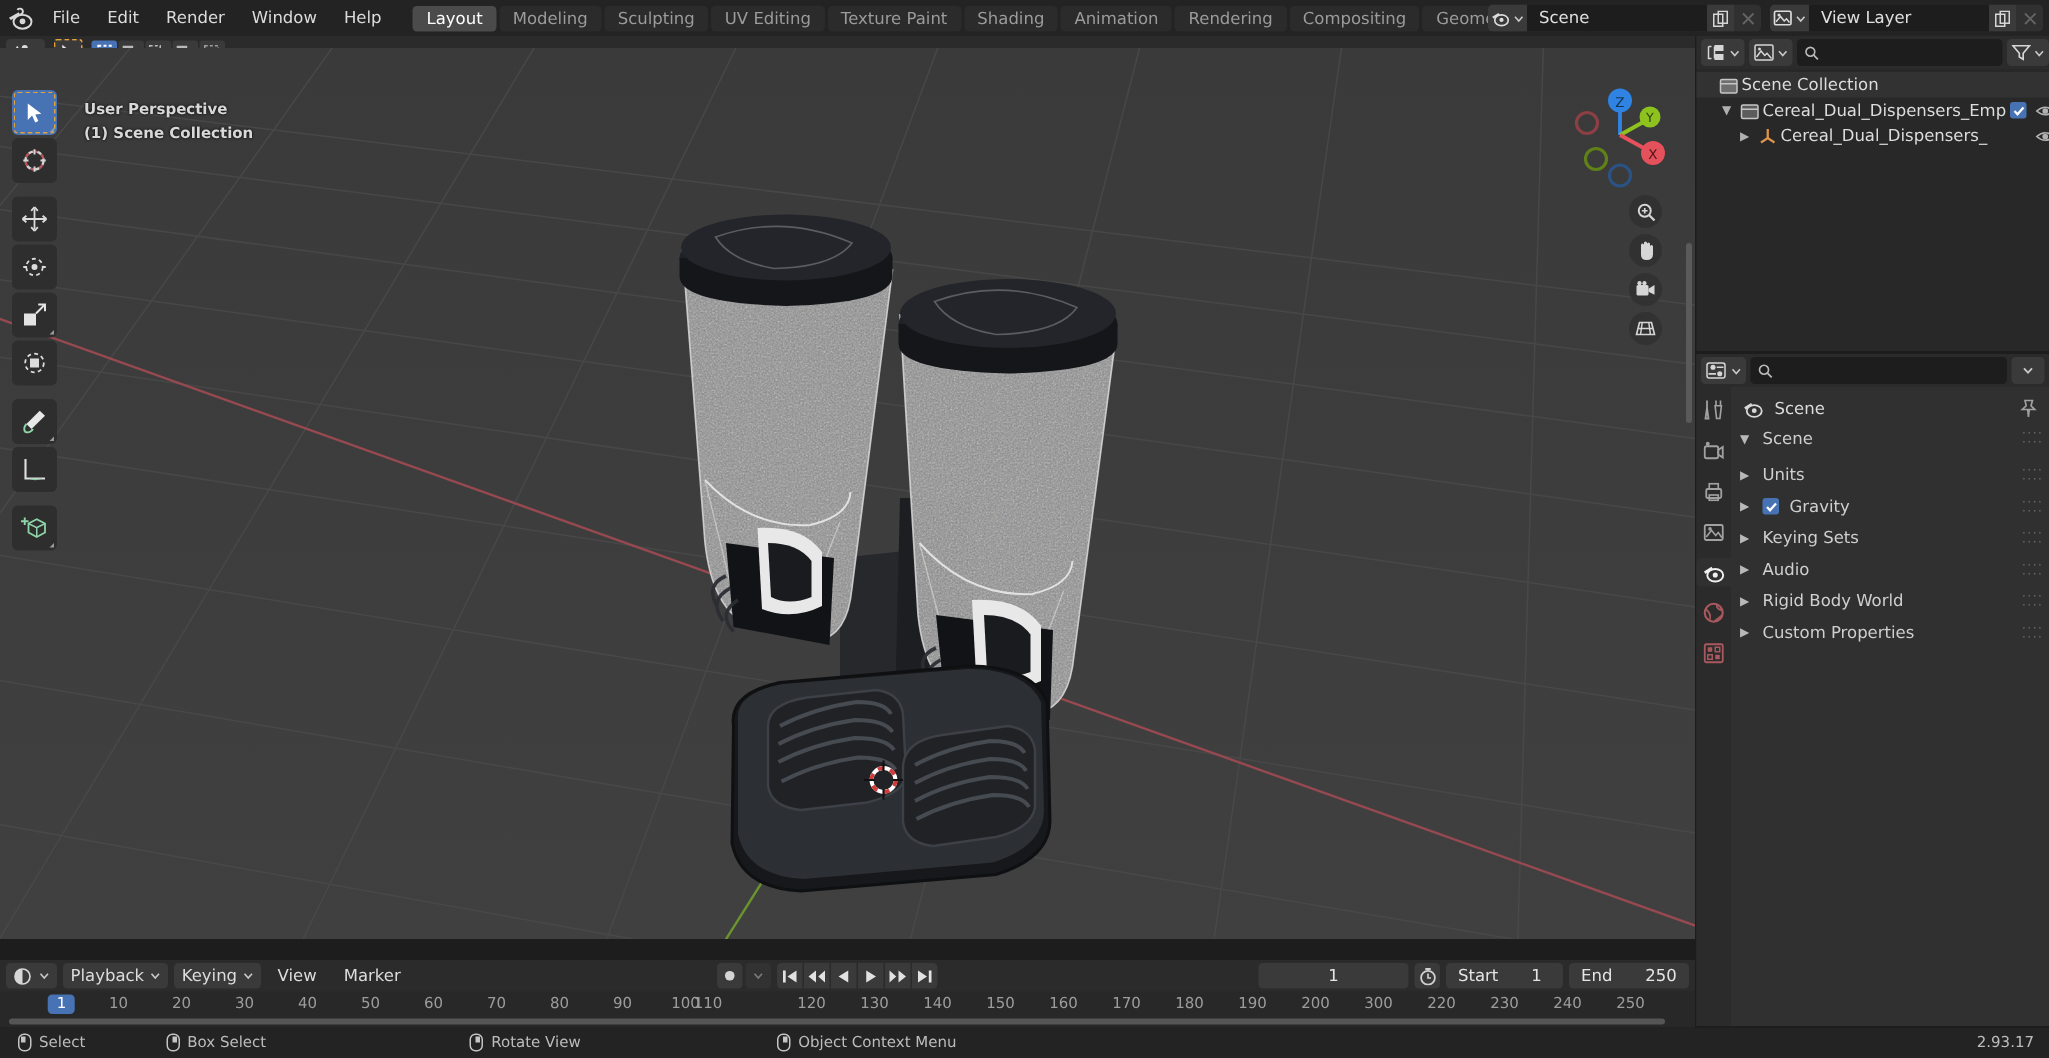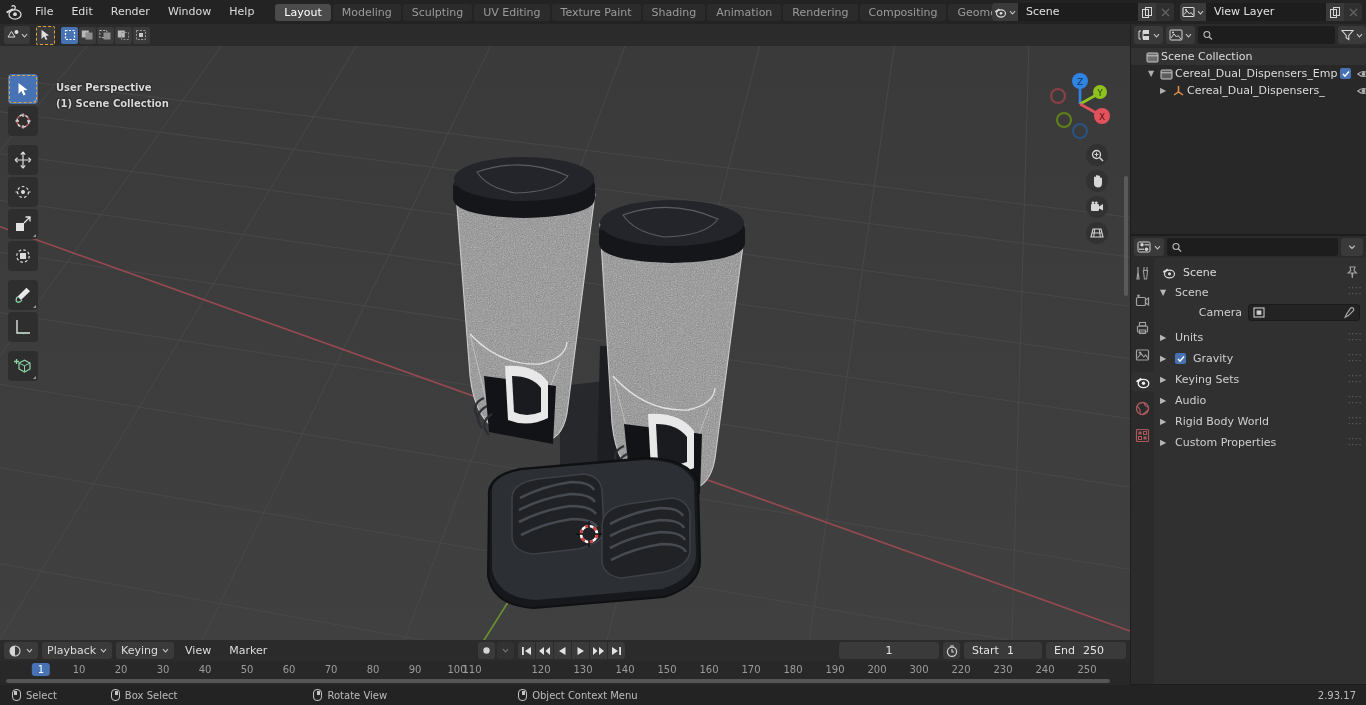--- a/index.html
+++ b/index.html
@@ -40,21 +40,21 @@
   .sel-mode.active { background:#4772b3; }
   .tool-head { width:26px; height:18px; background:#3a3a3a; border-radius:3px; display:flex;
      align-items:center; justify-content:center; margin-left:4px;}
   .cursor-head { width:19px; height:19px; border:1px dashed #e2a33a; border-radius:2px; margin-left:6px;
      display:flex; align-items:center; justify-content:center; background:#3a3a3a;}
 
   .options-btn { position:absolute; right:6px; top:27px; height:17px; line-height:17px; background:#3a3a3a;
      border-radius:3px; padding:0 7px; font-size:11px; color:#dcdcdc; display:flex; align-items:center; gap:5px;}
 
   
-  .viewport { position:absolute; left:0; top:46px; width:1130px; height:594px; overflow:hidden;
+  .viewport { position:absolute; left:0; top:32px; width:1130px; height:594px; overflow:hidden;
      background:#3d3d3d; }
   .vp-overlay-text { position:absolute; left:56px; top:34px; font-size:10px; color:#d8d8d8;
      text-shadow:0 0 2px #000; line-height:16px; }
   .vp-overlay-text .b { font-weight:bold; }
 
   
   .toolbar { position:absolute; left:8px; top:28px; width:30px; display:flex; flex-direction:column; gap:2px;}
   .tool { width:30px; height:30px; background:#2e2e2e; border-radius:4px; display:flex; align-items:center;
      justify-content:center; position:relative;}
   .tool.sel { background:#4772b3; outline:1px dashed #e2a33a; outline-offset:-2px; }
@@ -114,21 +114,21 @@
   .tl-header { height:21px; background:#2b2b2b; display:flex; align-items:center; padding:0 4px; gap:4px; position:relative;}
   .tl-dd { height:17px; background:#3a3a3a; border-radius:3px; display:flex; align-items:center;
      padding:0 5px; gap:4px; font-size:11px; color:#dcdcdc;}
   .tl-txt { height:17px; line-height:17px; padding:0 7px; font-size:11px; color:#dcdcdc;}
   .pbtn { width:17px; height:17px; background:#3a3a3a; display:flex; align-items:center; justify-content:center;}
   .pbtn.first { border-radius:3px 0 0 3px;} .pbtn.last { border-radius:0 3px 3px 0;}
   .tl-right { position:absolute; right:4px; display:flex; align-items:center; gap:4px;}
   .num-field { height:17px; background:#3a3a3a; border-radius:3px; display:flex; align-items:center;
      justify-content:center; font-size:11px; color:#e4e4e4;}
   .se-field { height:17px; background:#3a3a3a; border-radius:3px; display:flex; align-items:center;
-     padding:0 8px; gap:8px; font-size:11px; color:#e4e4e4;}
+     padding:0 8px; gap:22px; font-size:11px; color:#e4e4e4;}
   .tl-ruler { position:relative; height:20px; }
   .tick { position:absolute; top:3px; font-size:10px; color:#9c9c9c; transform:translateX(-50%);}
   .playhead { position:absolute; top:2px; transform:translateX(-50%); background:#4772b3; color:#fff;
      border-radius:3px; font-size:10px; padding:1px 6px; }
   .tl-scrollbar { position:absolute; left:6px; right:20px; bottom:2px; height:4px; background:#555; border-radius:2px;}
 
   
   .statusbar { position:absolute; left:0; bottom:0; width:1366px; height:20px; background:#232323;
      display:flex; align-items:center; font-size:10px; color:#bcbcbc;}
   .sb-item { display:flex; align-items:center; gap:5px; margin-right:26px;}
@@ -879,35 +879,20 @@
             </svg>
         </span>
       </div>
 
       <div class="panel-hdr">
         <span class="tri">▼</span>
         <span>Scene</span>
         <span class="grip">····<br>····</span>
       </div>
 
-      <div class="prow">
-        <span class="lab">Camera</span>
-        <span class="pfield">
-          <svg width="12" height="11" viewBox="0 0 12 11">
-              <rect x="1" y="1" width="10" height="9" fill="none" stroke="#cccccc" stroke-width="1.1"></rect>
-              <rect x="3.6" y="3.4" width="4.8" height="4.4" fill="#cccccc"></rect>
-            </svg>
-          <span></span>
-          <span class="eyed">
-            <svg width="12" height="12" viewBox="0 0 12 12">
-                <path d="M7.6 1.2 a1.8 1.8 0 0 1 2.6 2.6 L5.4 8.6 L2.2 10.2 L3.6 7 Z" fill="none" stroke="#cccccc" stroke-width="1.2"></path>
-              </svg>
-          </span>
-        </span>
-      </div>
 
       <div class="plist">
         <div class="panel-hdr">
           <span class="tri">▶</span>
           <span>Units</span>
           <span class="grip">····<br>····</span>
         </div>
         <div class="panel-hdr">
           <span class="tri">▶</span>
           <span class="chk">

